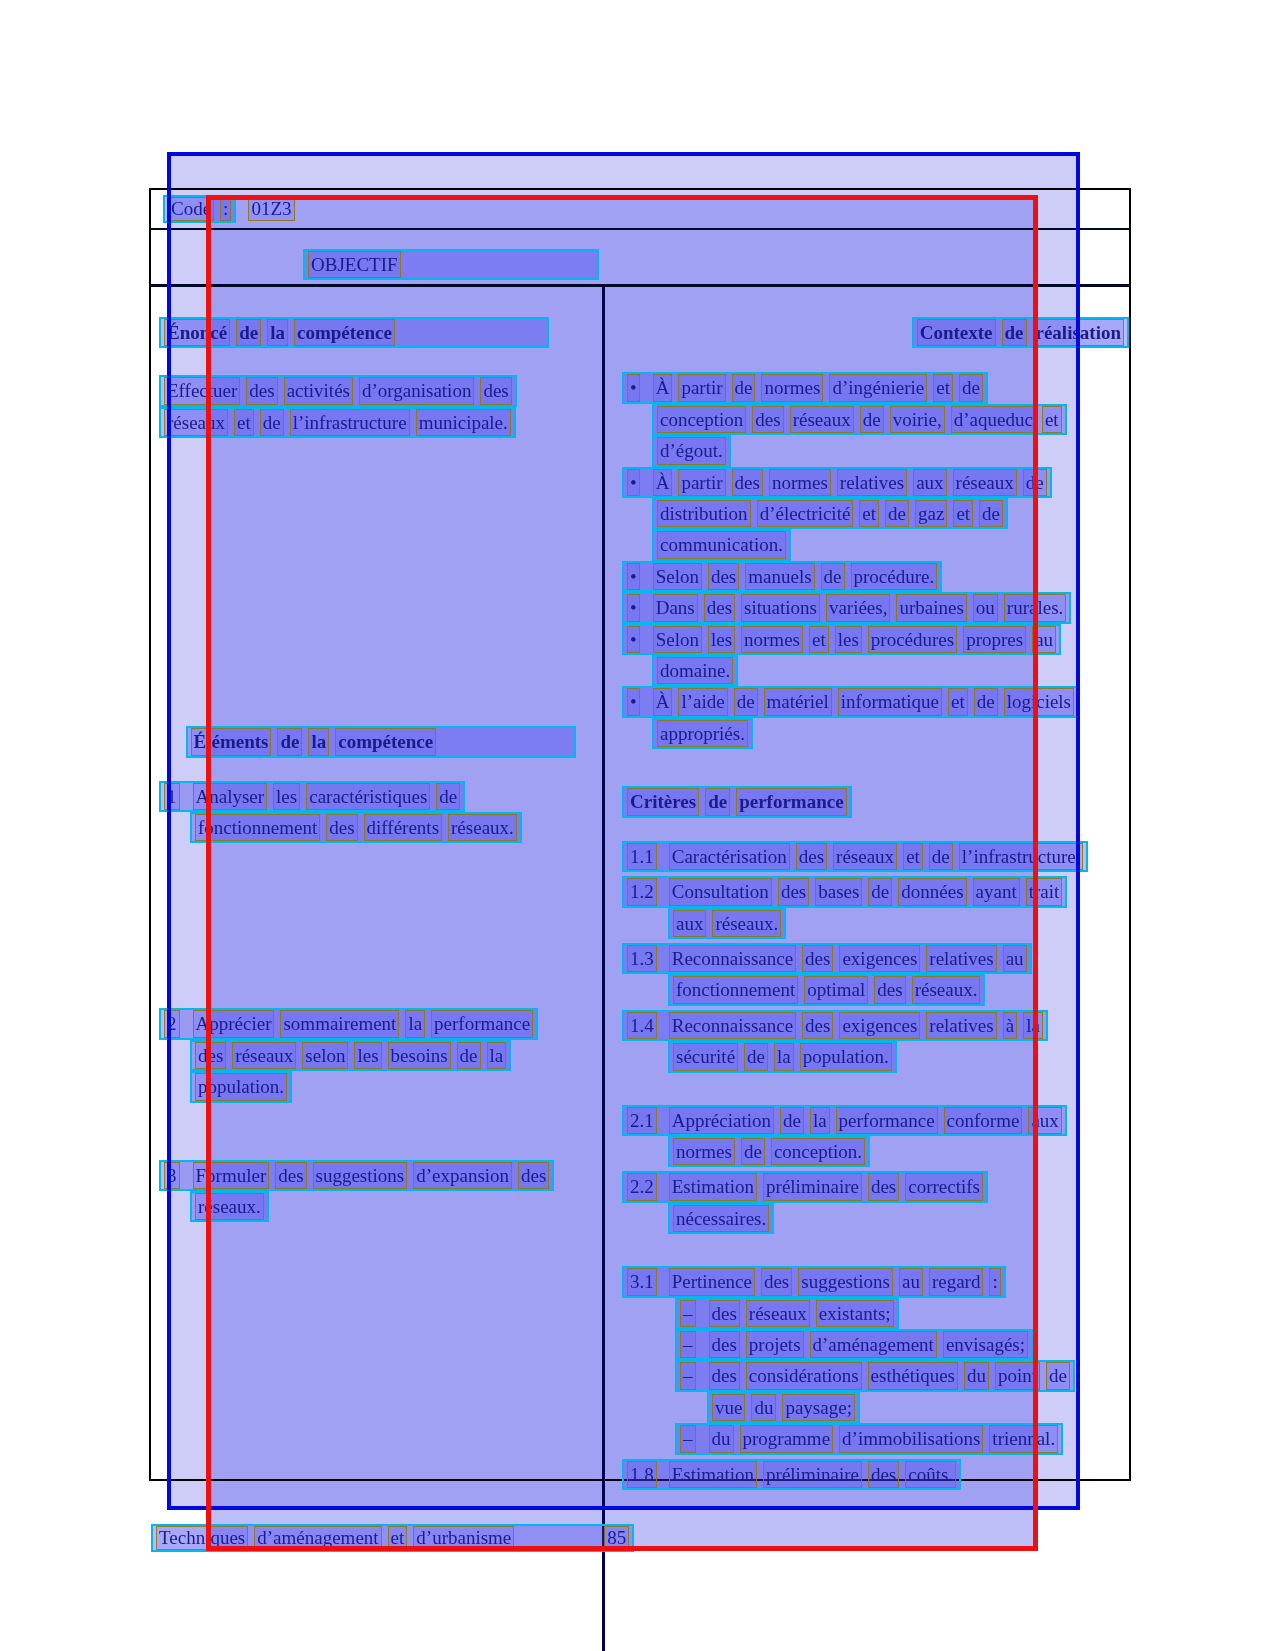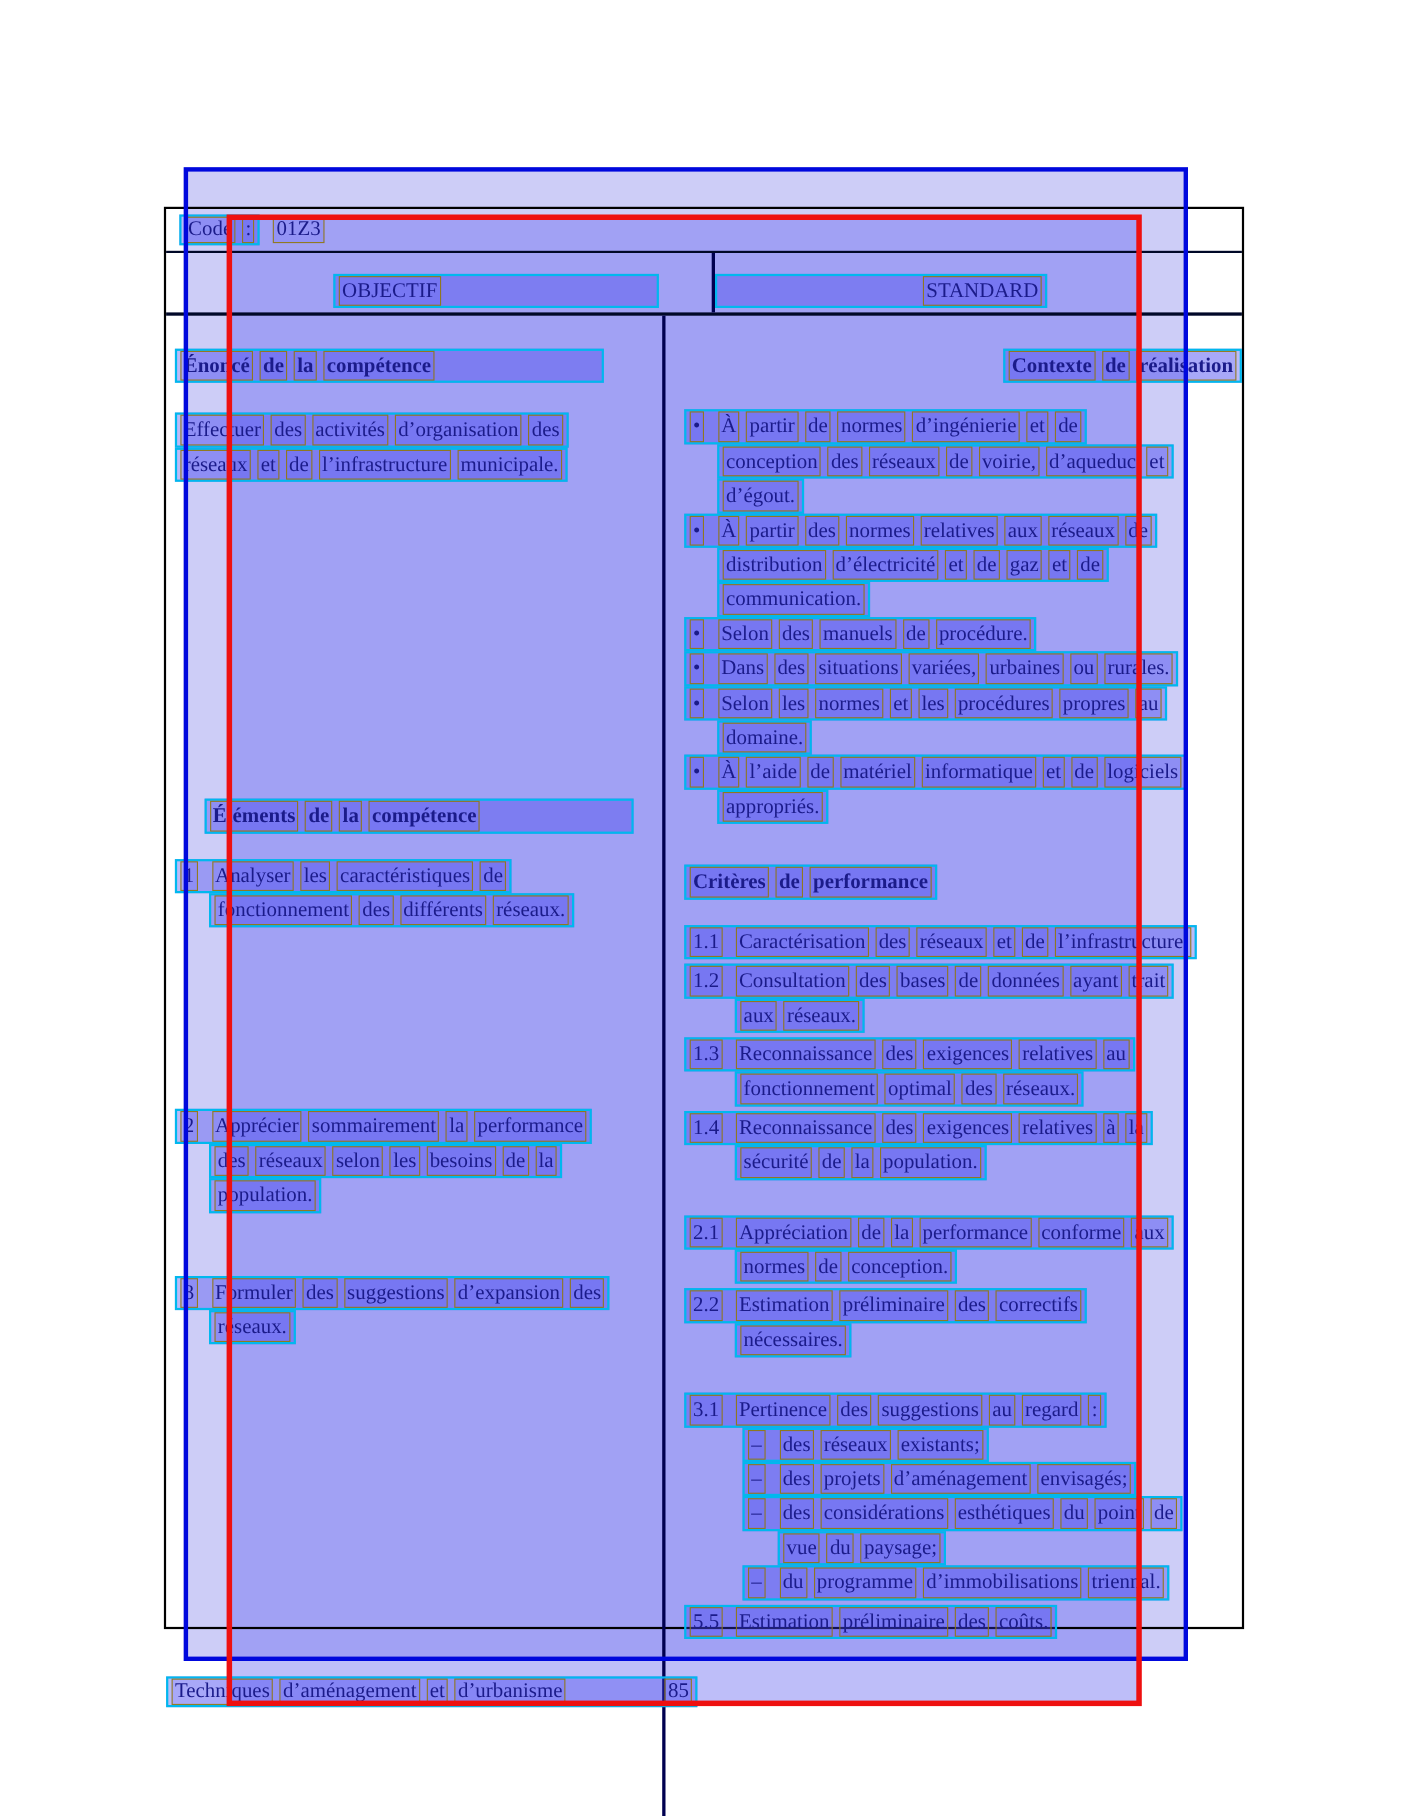--- a/index.html
+++ b/index.html
@@ -8,21 +8,21 @@
   
   .lavender-fill{position:absolute;left:167px;top:152px;width:913px;height:1358px;background:#cdcdf7;z-index:1;}
   .dark-fill{position:absolute;left:208px;top:197px;width:828px;height:1352px;background:rgba(100,100,240,.42);z-index:2;}
   .blue-outline{position:absolute;left:167px;top:152px;width:913px;height:1358px;border:4px solid #0008dd;box-sizing:border-box;z-index:7;}
   .red-outline{position:absolute;left:206px;top:195px;width:832px;height:1356px;border:5px solid #ee1010;box-sizing:border-box;z-index:8;}
   
   .doc-table{position:absolute;left:149px;top:188px;width:982px;height:1293px;border:2px solid #000;box-sizing:border-box;z-index:3;}
   .row-code{height:38px;border-bottom:2px solid #000828;position:relative;}
   .code-line{position:absolute;left:12px;top:5px;display:flex;align-items:center;}
   .row-header{height:54px;border-bottom:3px solid #000828;display:flex;}
-  .hc-left{width:451px;position:relative;padding-left:45px;}
+  .hc-left{width:451px;position:relative;}
   .hc-right{flex:1;border-left:3px solid #000050;position:relative;}
   .hbox-obj{position:absolute;left:152px;top:19px;width:296px;}
   .hbox-std{position:absolute;left:0px;top:19px;width:302px;justify-content:flex-end;padding-right:18px;}
   .row-body{display:flex;height:1416px;}
   .cell-left{width:451px;padding-left:8px;box-sizing:border-box;}
   .cell-right{flex:1;border-left:3px solid #000050;padding-left:17px;box-sizing:border-box;}
   
   .t-line{line-height:25.4px;white-space:nowrap;}
   .line-box{display:inline-flex;align-items:baseline;gap:6px;border:2px solid #00b8ee;
             background:rgba(55,55,235,.34);padding:0 3px;box-sizing:border-box;}
@@ -76,27 +76,20 @@
         </div>
     </div>
     <div class="row-header">
       <div class="hc-left">
         <div class="t-line hbox-wrap" id="obj-header">
             <span class="line-box hbox-obj" style="position: absolute;">
               <span class="word-box">OBJECTIF</span>
             </span>
           </div>
       </div>
-      <div class="hc-right">
-        <div class="t-line hbox-wrap" id="std-header">
-            <span class="line-box hbox-std" style="position: absolute;">
-              <span class="word-box">STANDARD</span>
-            </span>
-          </div>
-      </div>
     </div>
     <div class="row-body">
       <div class="cell-left">
         <div class="t-line h left-h" id="enonce-title"><span class="line-box">
               <span class="word-box">Énoncé</span>
               <span class="word-box">de</span>
               <span class="word-box">la</span>
               <span class="word-box">compétence</span>
             </span></div>
         <div id="enonce-lines">
@@ -411,21 +404,21 @@
                 <div class="t-line sub-line"><span class="line-box">
                     <span class="word-box marker mk-dash">–</span>
                     <span class="word-box">du</span>
                     <span class="word-box">programme</span>
                     <span class="word-box">d’immobilisations</span>
                     <span class="word-box">triennal.</span>
                   </span></div>
               </div>
               <div class="t-item">
                 <div class="t-line"><span class="line-box">
-                    <span class="word-box marker mk-num">5.5</span>
+                    <span class="word-box marker mk-num">1.8</span>
                     <span class="word-box">Estimation</span>
                     <span class="word-box">préliminaire</span>
                     <span class="word-box">des</span>
                     <span class="word-box">coûts.</span>
                   </span></div>
               </div>
             </div>
           </div>
       </div>
     </div>

